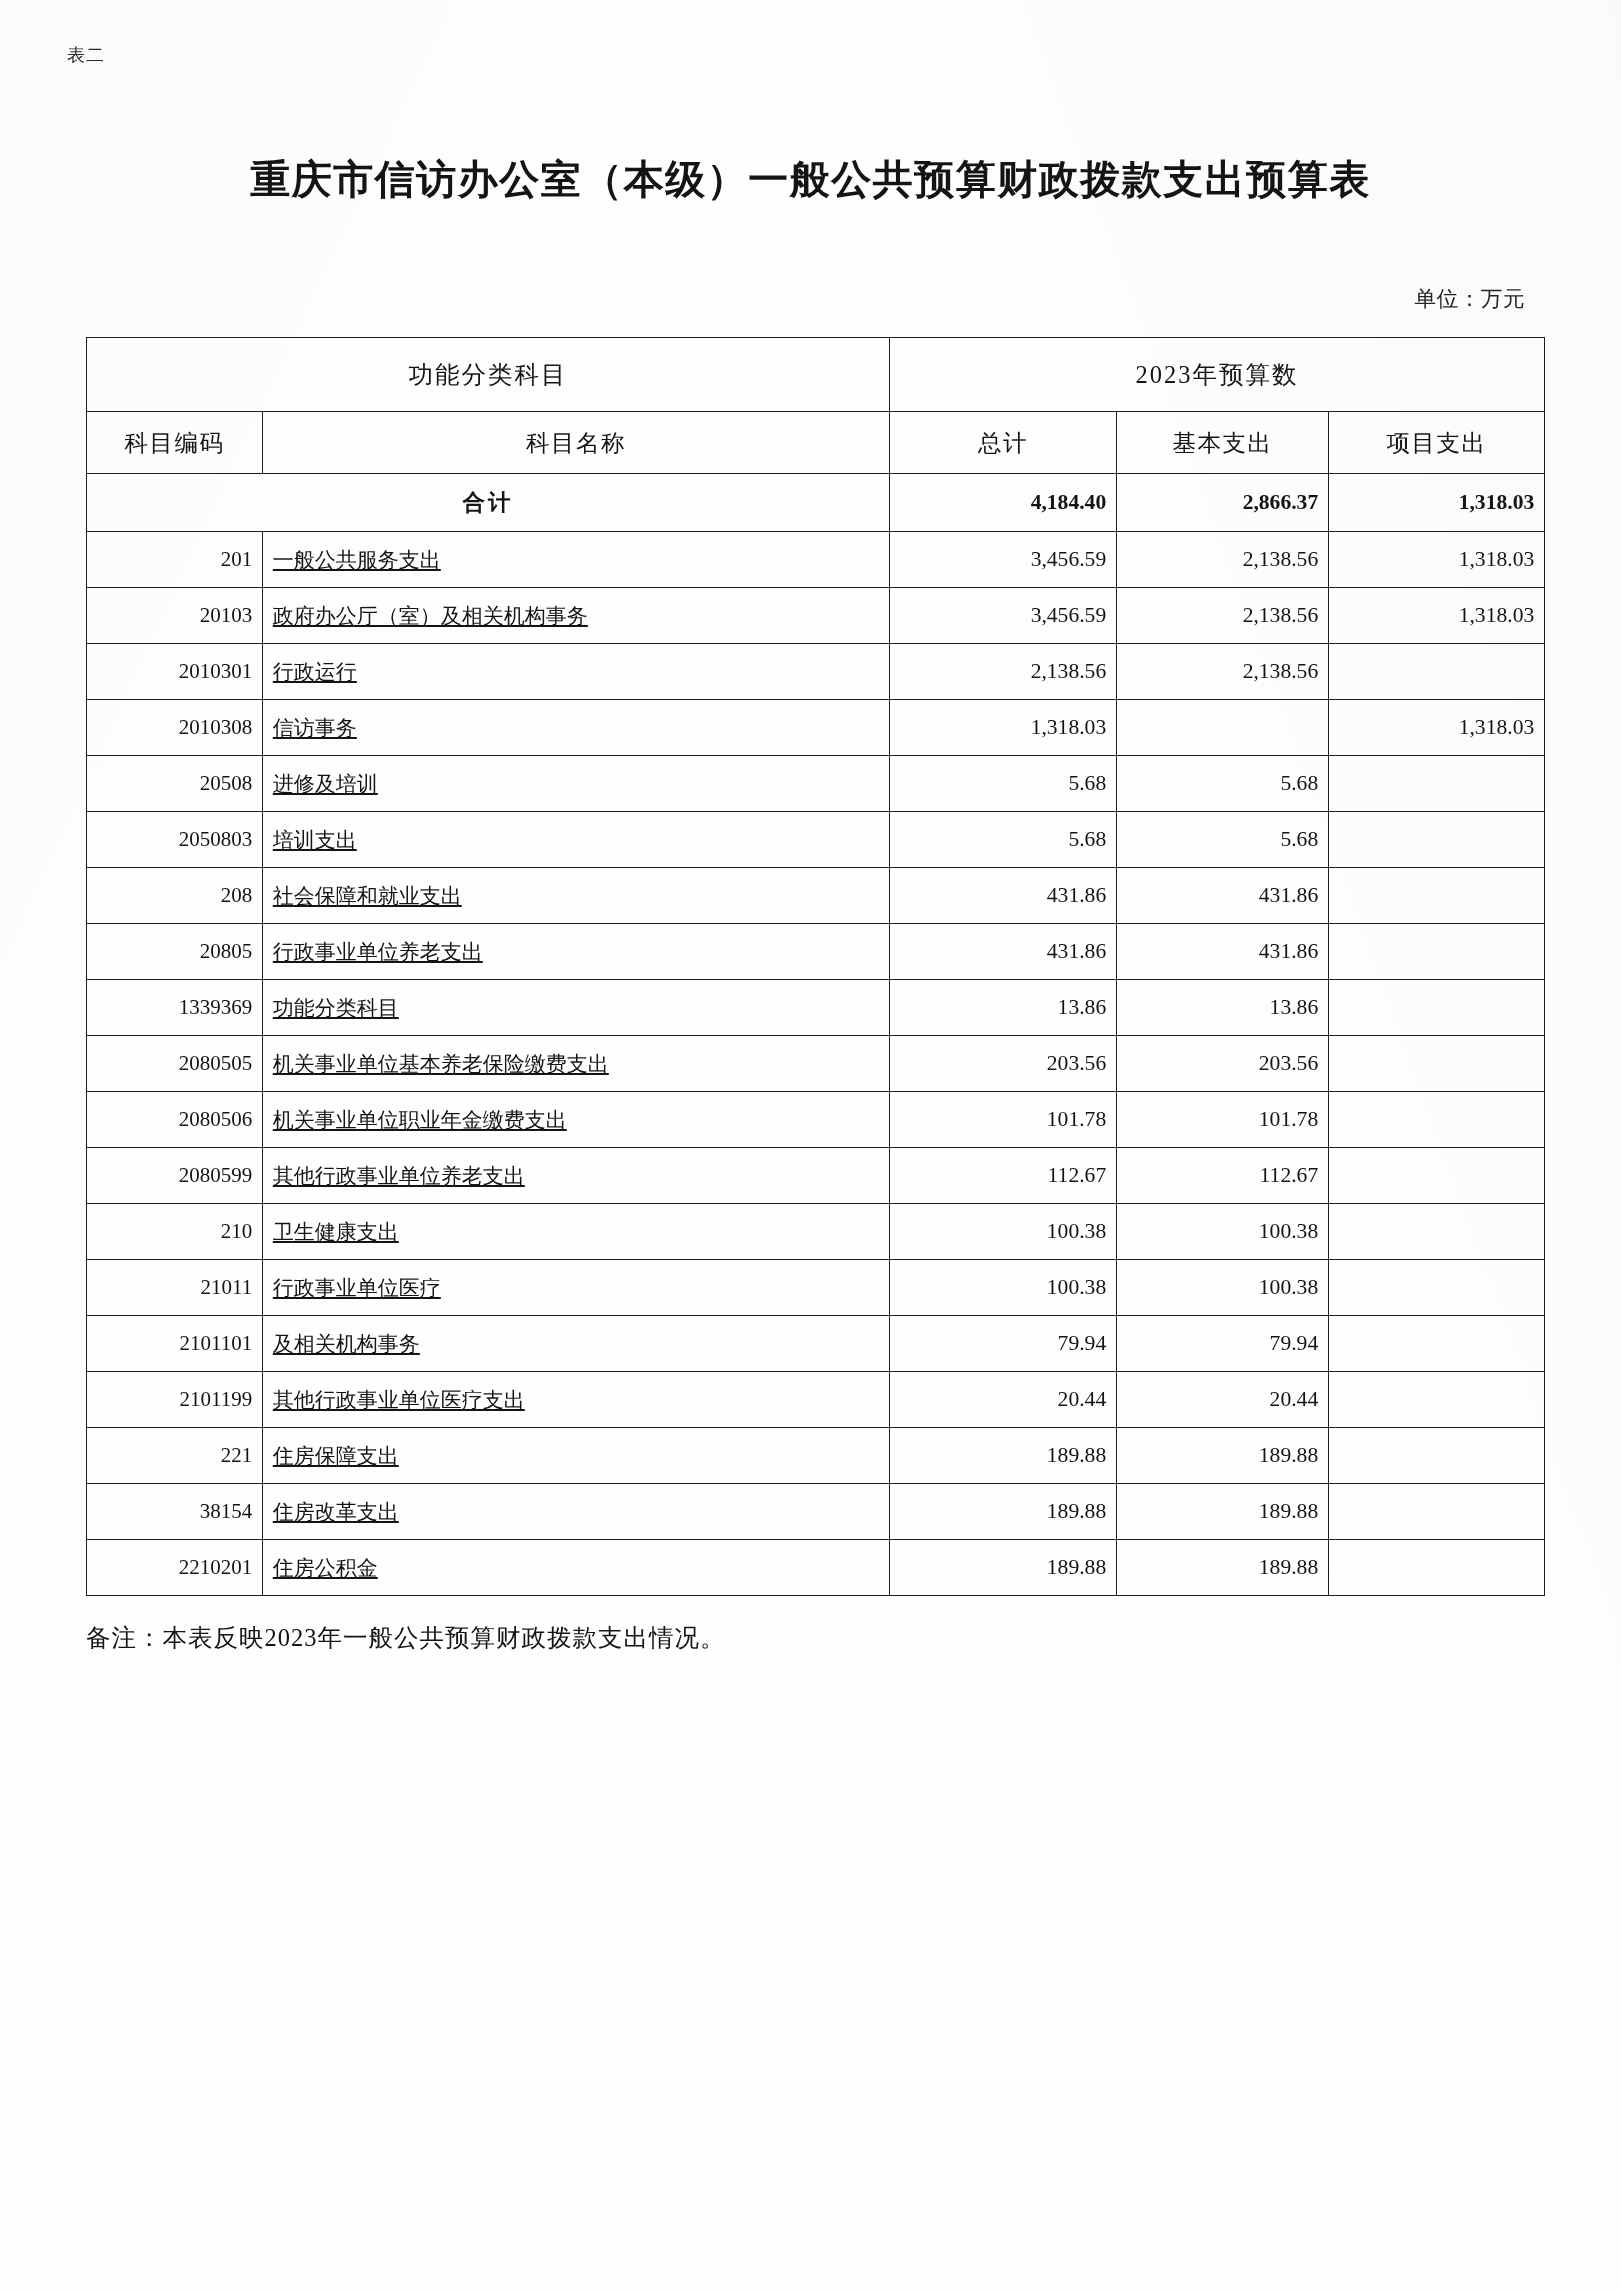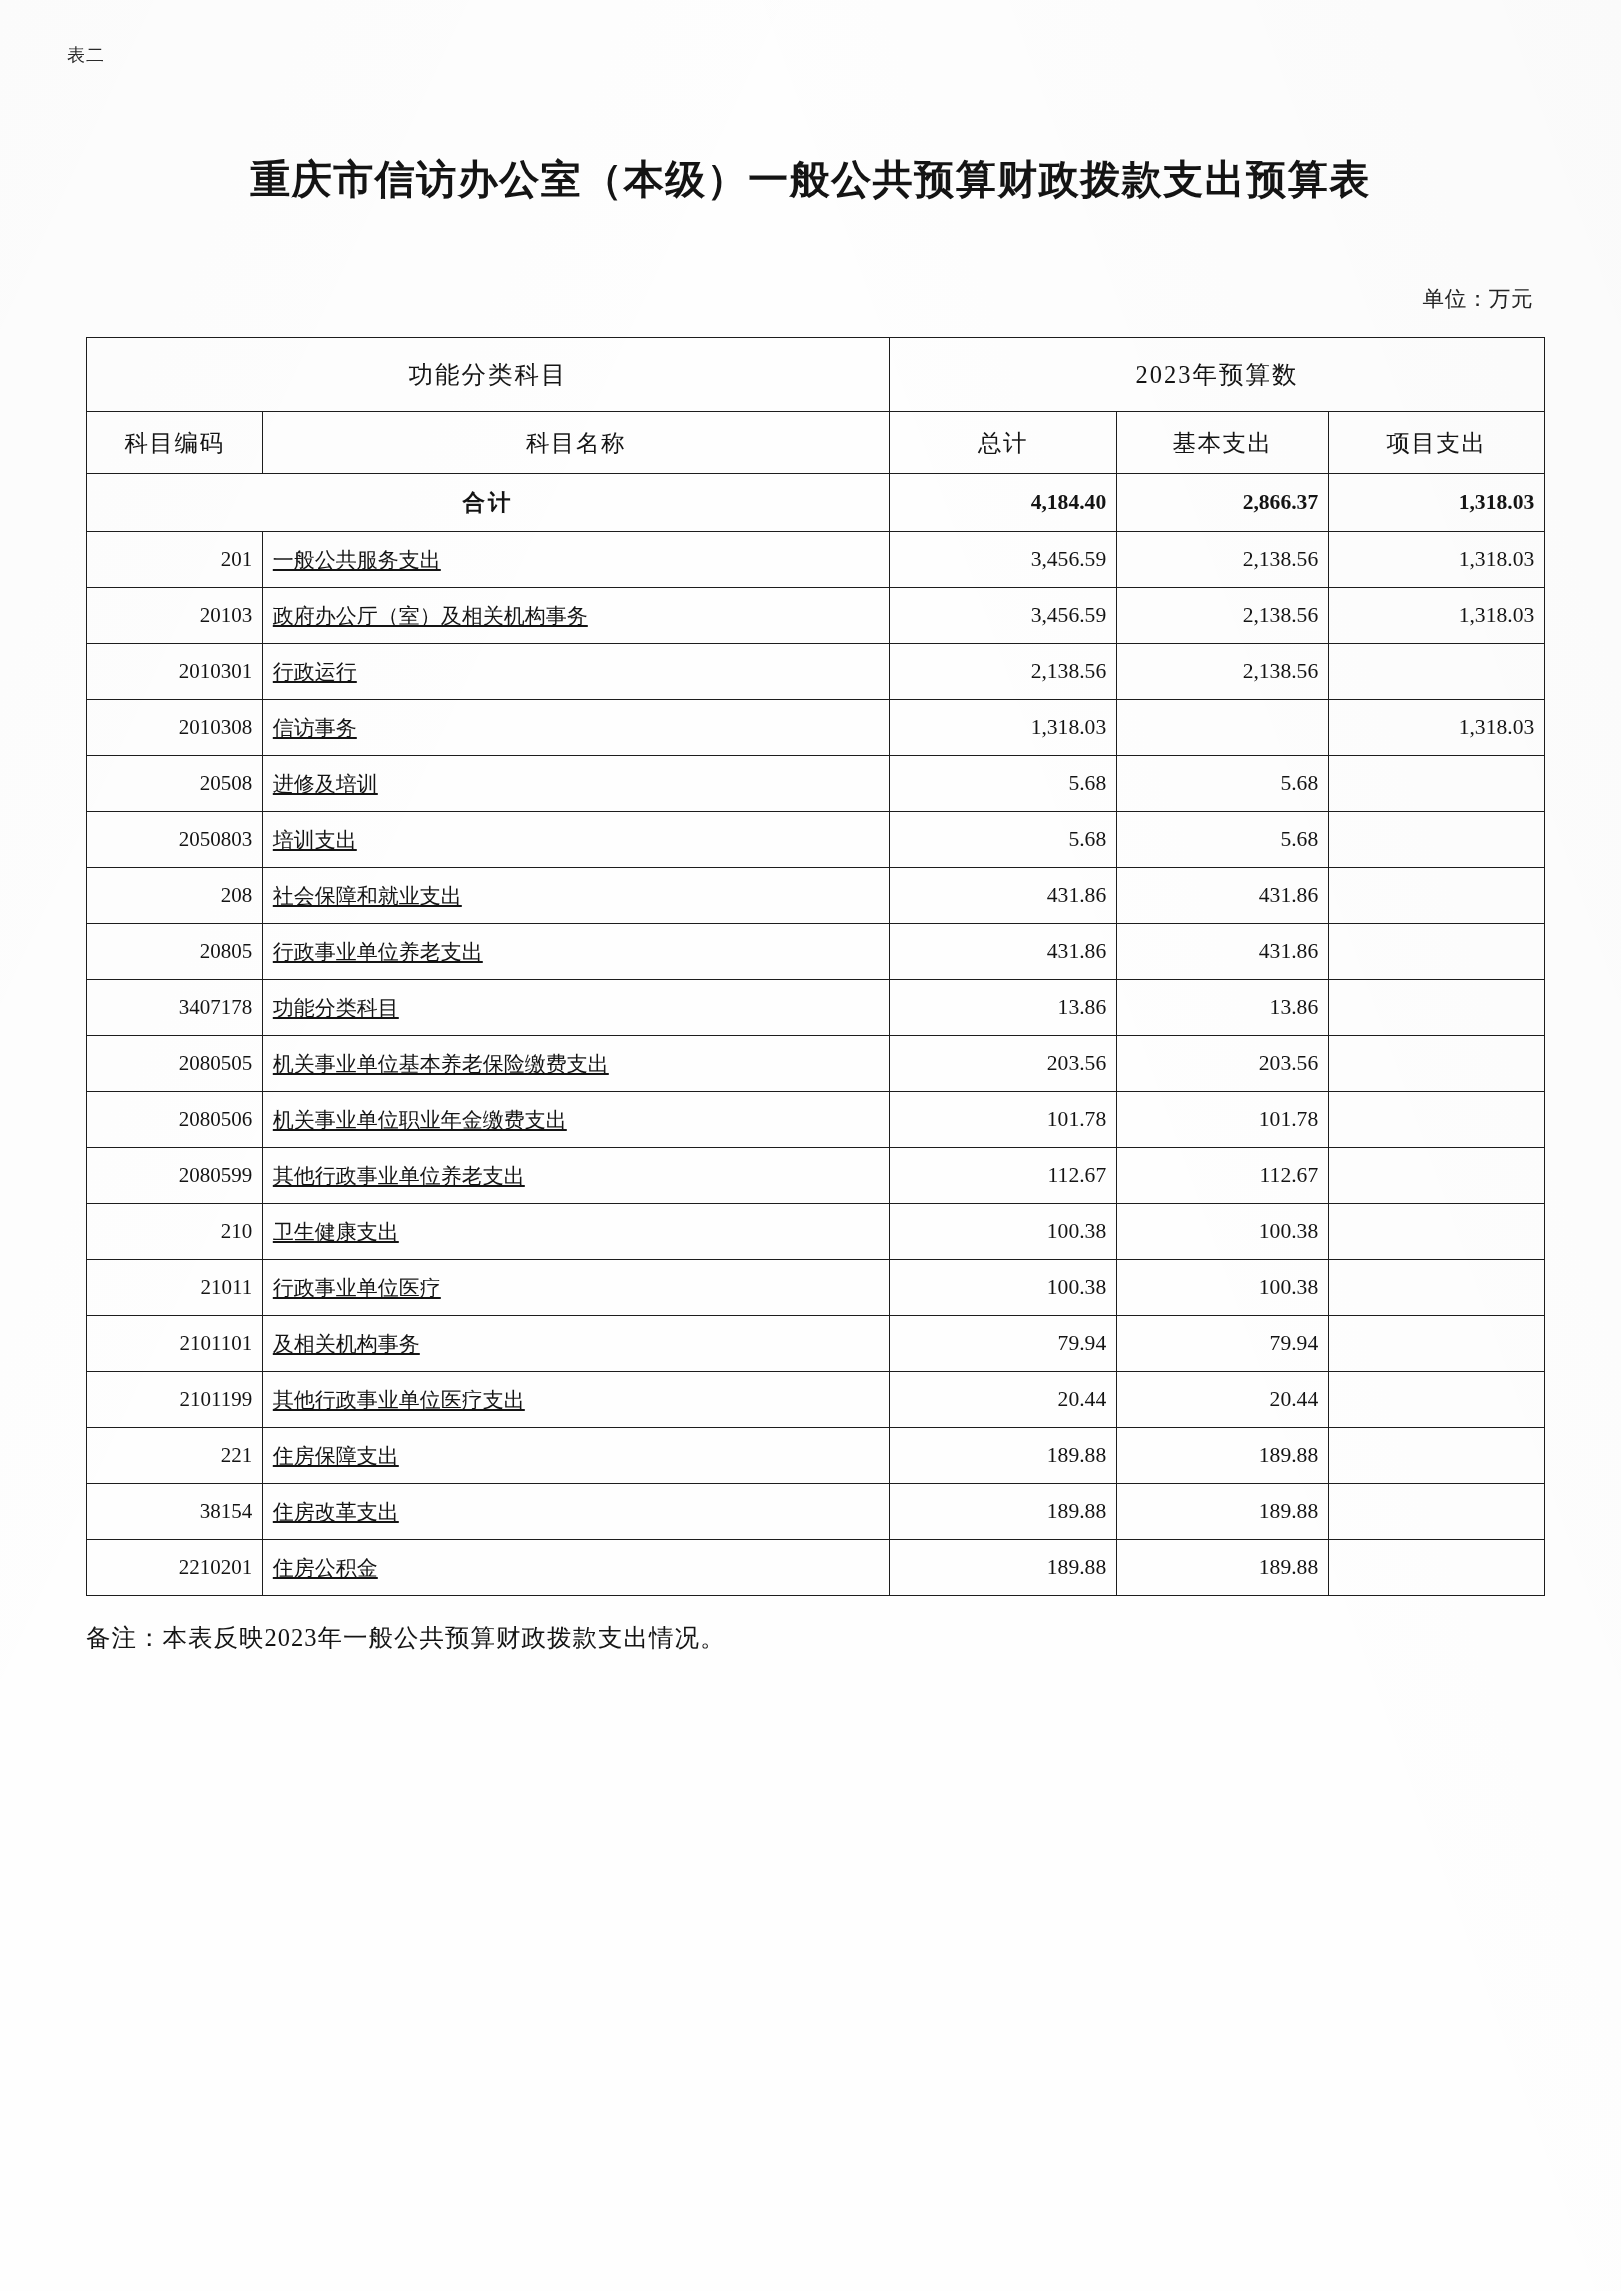--- a/index.html
+++ b/index.html
@@ -25,21 +25,21 @@
   }
   .doc-title {
     position:absolute; left:0; right:0; top:152px;
     text-align:center;
     font-size:40px;
     font-weight:bold;
     letter-spacing:1.5px;
     color:#141414;
   }
   .unit-note {
-    position:absolute; right:88px; top:284px;
+    position:absolute; right:96px; top:284px;
     font-size:21.6px;
     letter-spacing:0.5px;
     color:#222;
   }
   table.budget {
     position:absolute;
     left:86px; top:337px;
     width:1458px;
     border-collapse:collapse;
     table-layout:fixed;
@@ -184,21 +184,21 @@
           <td class="num"></td>
         </tr>
         <tr class="row">
           <td class="code lvl-1">20805</td>
           <td class="name n-lvl-1">行政事业单位养老支出</td>
           <td class="num">431.86</td>
           <td class="num">431.86</td>
           <td class="num"></td>
         </tr>
         <tr class="row">
-          <td class="code lvl-2">3407178</td>
+          <td class="code lvl-2">1339369</td>
           <td class="name n-lvl-2">功能分类科目</td>
           <td class="num">13.86</td>
           <td class="num">13.86</td>
           <td class="num"></td>
         </tr>
         <tr class="row">
           <td class="code lvl-2">2080505</td>
           <td class="name n-lvl-2">机关事业单位基本养老保险缴费支出</td>
           <td class="num">203.56</td>
           <td class="num">203.56</td>

